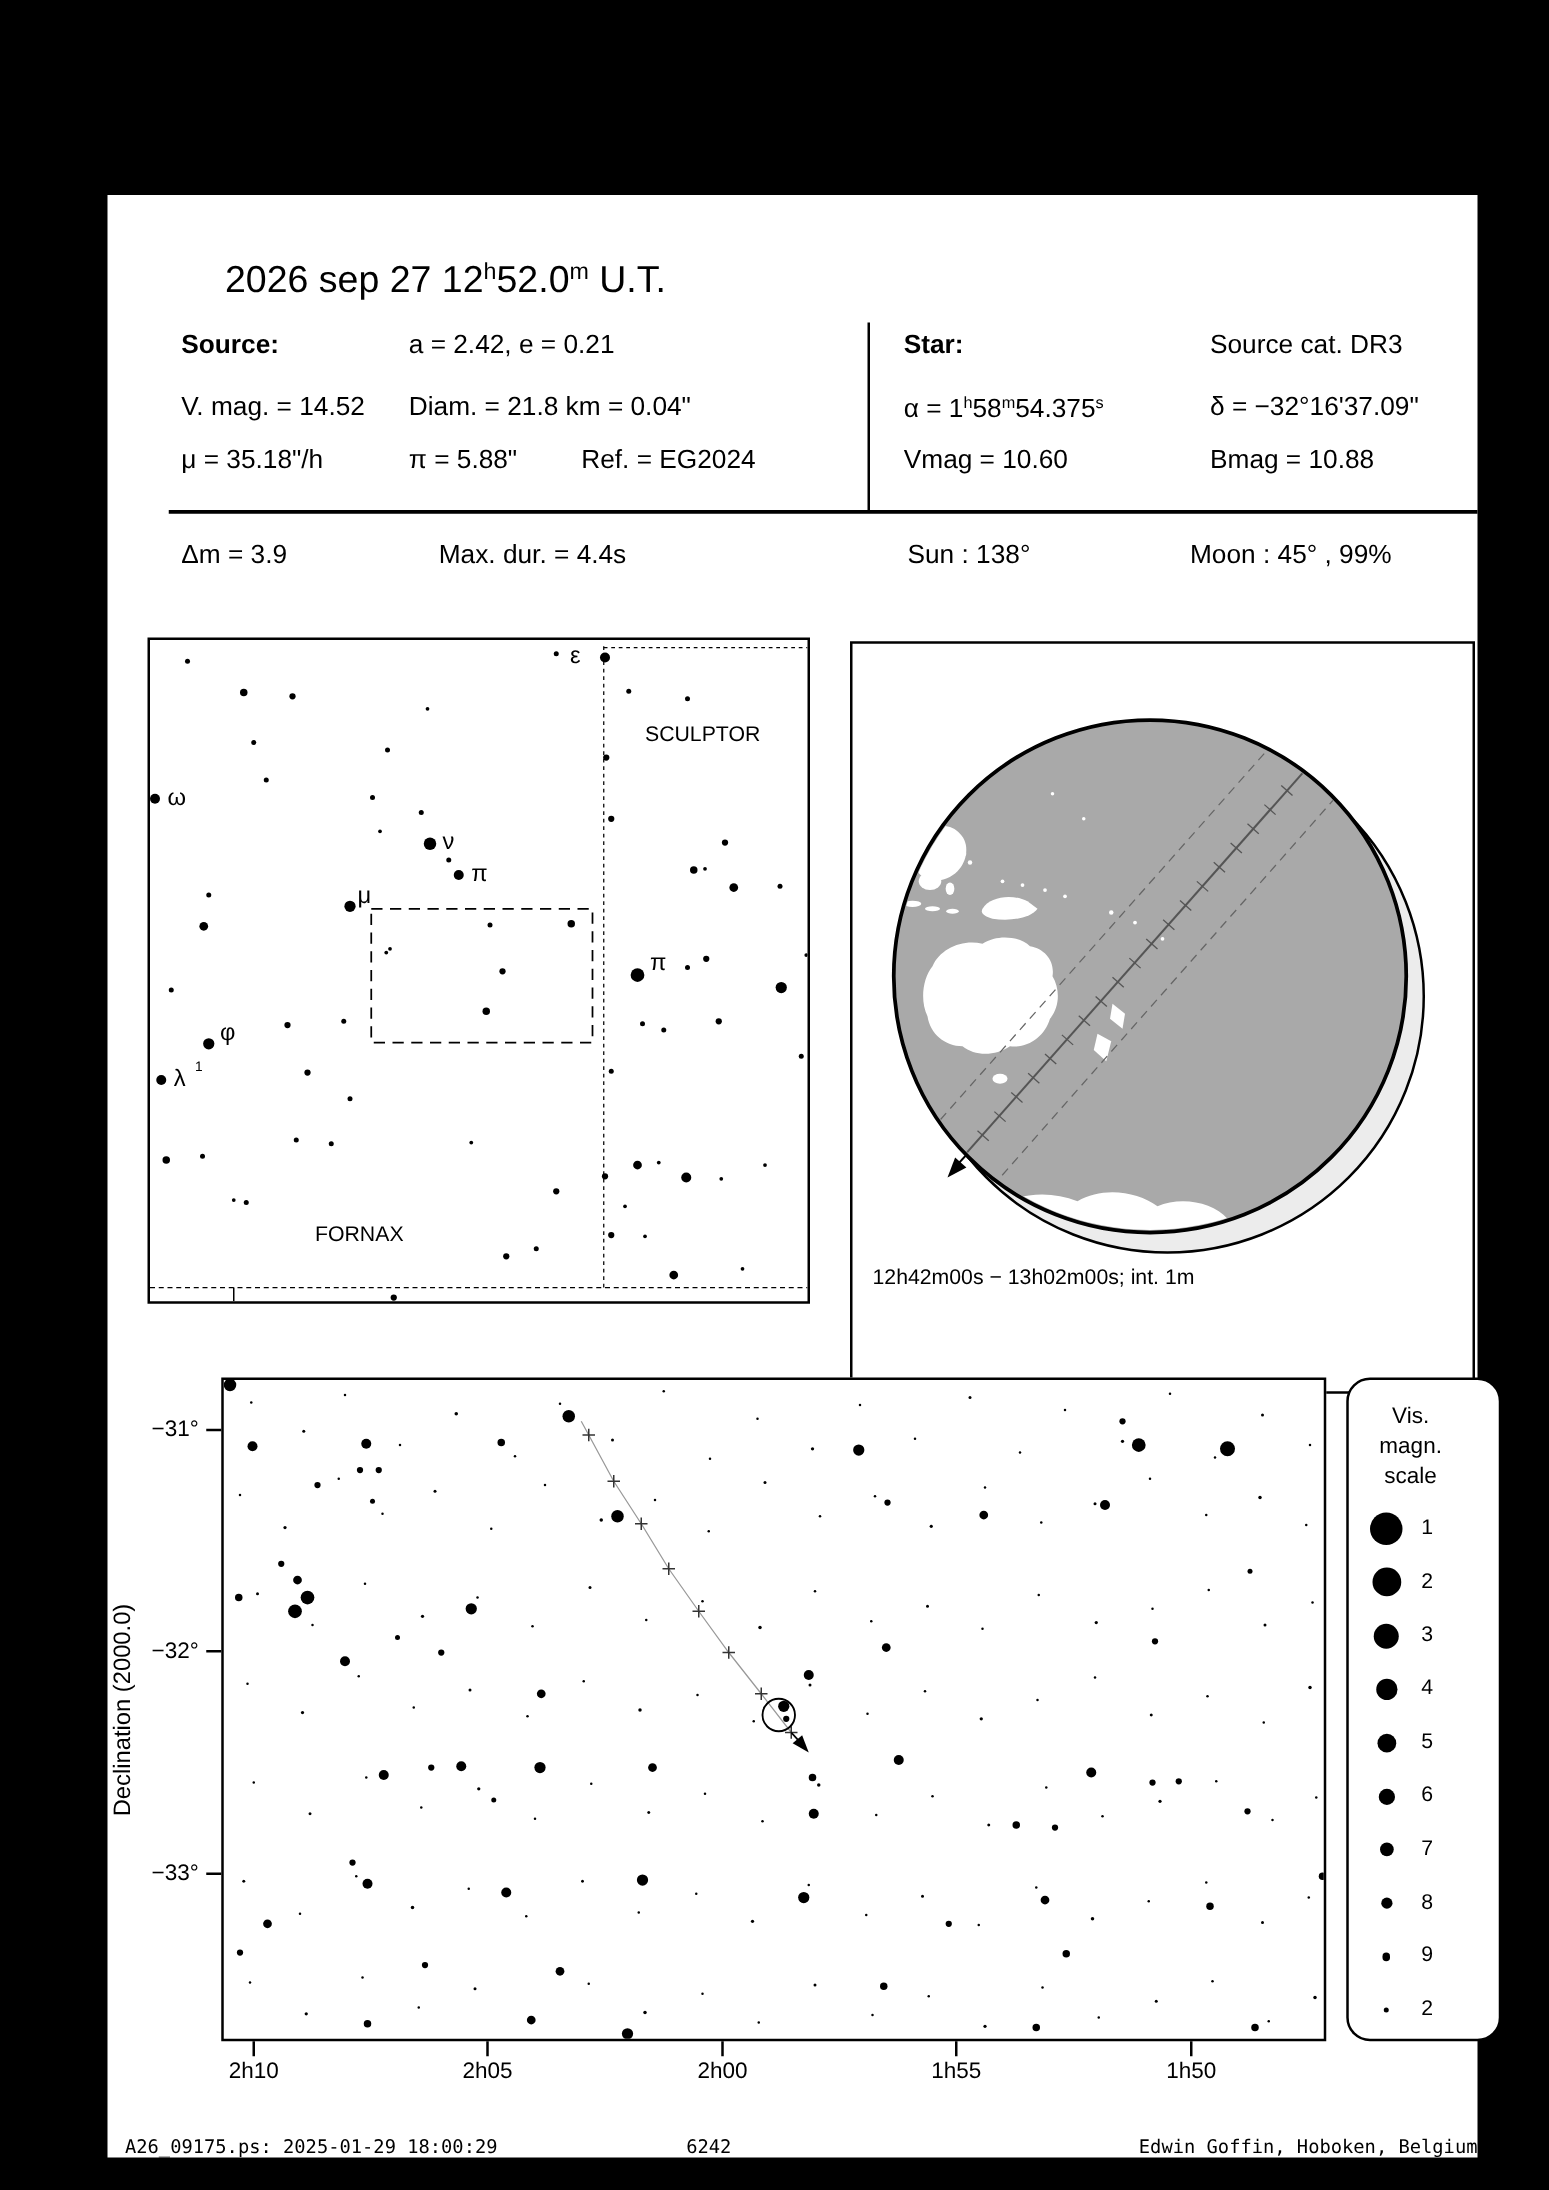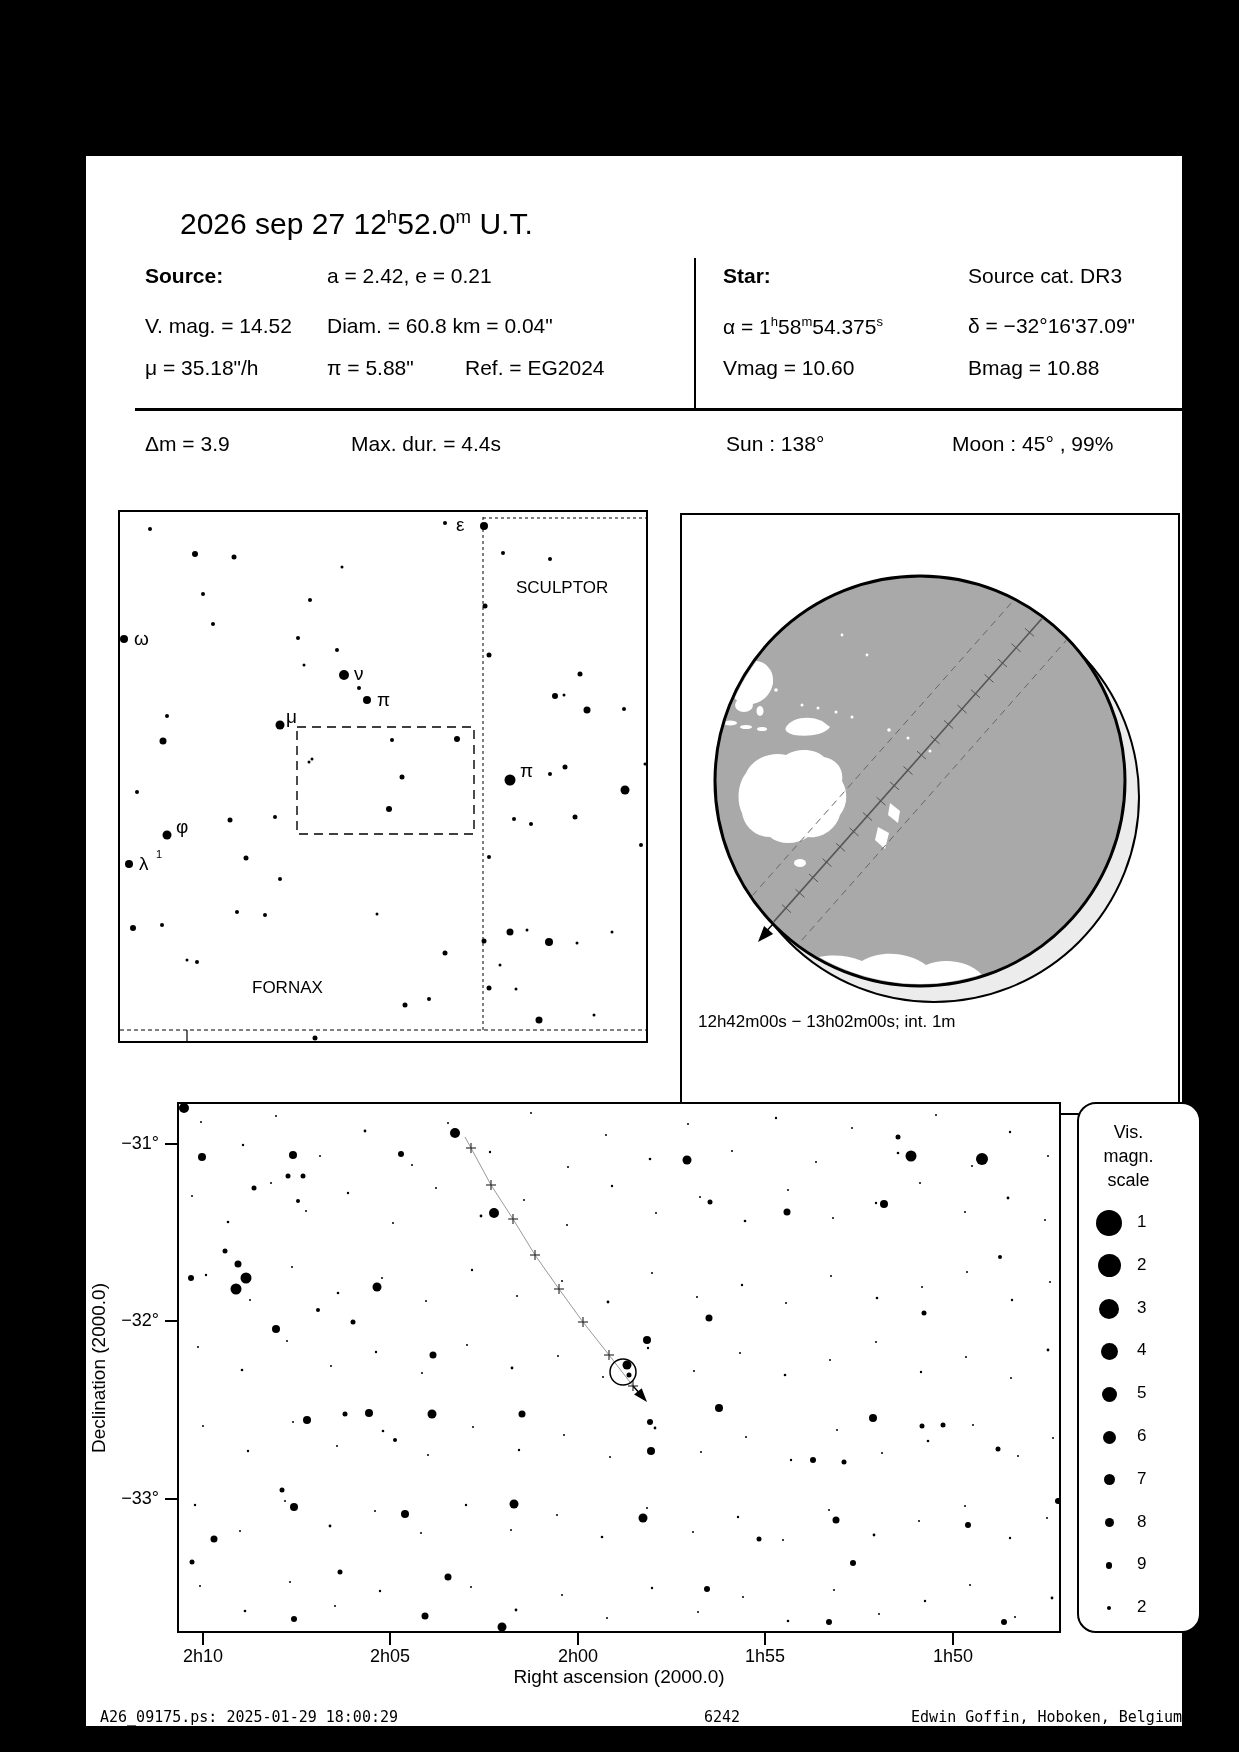--- a/index.html
+++ b/index.html
@@ -23,21 +23,21 @@
 <div id="root">
   <div id="paper"></div>
 
   <div class="t" style="left:180px;top:206px;font-size:30px;">
     <span>2026 sep 27  12</span><span class="sup">h</span><span>52.0</span><span class="sup">m</span><span> U.T.</span>
   </div>
 
   <div class="t b" style="left:145px;top:264px;font-size:21px;">Source:</div>
   <div class="t" style="left:327px;top:264px;font-size:21px;">a = 2.42, e = 0.21</div>
   <div class="t" style="left:145px;top:314px;font-size:21px;">V. mag. = 14.52</div>
-  <div class="t" style="left:327px;top:314px;font-size:21px;">Diam. = 60.8 km = 0.04"</div>
+  <div class="t" style="left:327px;top:314px;font-size:21px;">Diam. = 21.8 km = 0.04"</div>
   <div class="t" style="left:145px;top:356px;font-size:21px;">μ =  35.18"/h</div>
   <div class="t" style="left:327px;top:356px;font-size:21px;">π =  5.88"</div>
   <div class="t" style="left:465px;top:356px;font-size:21px;">Ref. = EG2024</div>
 
   <div class="vline" style="left:694px;top:258px;width:2px;height:152px;"></div>
 
   <div class="t b" style="left:723px;top:264px;font-size:21px;">Star:</div>
   <div class="t" style="left:968px;top:264px;font-size:21px;text-align:right;">Source cat.  DR3</div>
   <div class="t" style="left:723px;top:314px;font-size:21px;">
     <span>α =  1</span><span class="sup">h</span><span>58</span><span class="sup">m</span><span>54.375</span><span class="sup">s</span>
@@ -472,21 +472,20 @@
       <div class="t" style="left:952px;top:1633px;width:2px;height:12px;background:#000;"></div>
       <div class="t" style="left:918px;top:1646px;width:70px;text-align:center;font-size:18px;">1h50</div>
       <div class="t" style="left:165px;top:1143px;width:12px;height:2px;background:#000;"></div>
       <div class="t" style="left:95px;top:1133px;width:64px;text-align:right;font-size:18px;">−31°</div>
       <div class="t" style="left:165px;top:1320px;width:12px;height:2px;background:#000;"></div>
       <div class="t" style="left:95px;top:1310px;width:64px;text-align:right;font-size:18px;">−32°</div>
       <div class="t" style="left:165px;top:1498px;width:12px;height:2px;background:#000;"></div>
       <div class="t" style="left:95px;top:1488px;width:64px;text-align:right;font-size:18px;">−33°</div>
     </div>
 
-  <div class="t" style="left:419px;top:1666px;width:400px;text-align:center;font-size:19px;">Right ascension (2000.0)</div>
   <div class="t ylabel-rot" style="left:-50px;top:1356px;width:300px;height:24px;text-align:center;font-size:19px;">Declination (2000.0)</div>
 
   <div class="panel" id="legend-box" style="left:1077px;top:1102px;width:124px;height:531px;border-width:2px;border-radius:19px;">
     <div class="t" style="left:0;top:18px;width:99px;text-align:center;font-size:18px;">Vis.</div>
     <div class="t" style="left:0;top:42px;width:99px;text-align:center;font-size:18px;">magn.</div>
     <div class="t" style="left:0;top:66px;width:99px;text-align:center;font-size:18px;">scale</div>
   <div class="legend-circ" style="left: 17px; top: 106px; width: 26px; height: 26px;"></div>
       <div class="legend-num t" style="left: 58px; top: 108px;">1</div>
       <div class="legend-circ" style="left: 18.5px; top: 150.3px; width: 23px; height: 23px;"></div>
       <div class="legend-num t" style="left: 58px; top: 150.8px;">2</div>
@@ -502,15 +501,15 @@
       <div class="legend-num t" style="left: 58px; top: 364.8px;">7</div>
       <div class="legend-circ" style="left: 25.5px; top: 414.1px; width: 9px; height: 9px;"></div>
       <div class="legend-num t" style="left: 58px; top: 407.6px;">8</div>
       <div class="legend-circ" style="left: 26.6px; top: 458px; width: 6.8px; height: 6.8px;"></div>
       <div class="legend-num t" style="left: 58px; top: 450.4px;">9</div>
       <div class="legend-circ" style="left: 28px; top: 502.2px; width: 4px; height: 4px;"></div>
       <div class="legend-num t" style="left: 58px; top: 493.2px;">2</div>
     </div>
 
   <div class="t mono" style="left:100px;top:1708px;font-size:15px;">A26_09175.ps: 2025-01-29 18:00:29</div>
-  <div class="t mono" style="left:440px;top:1708px;width:300px;text-align:right;font-size:15px;">6242</div>
+  <div class="t mono" style="left:417px;top:1708px;width:300px;text-align:center;font-size:15px;">6242</div>
   <div class="t mono" style="left:782px;top:1708px;width:400px;text-align:right;font-size:15px;">Edwin Goffin, Hoboken, Belgium</div>
 </div>
 
 </body></html>

